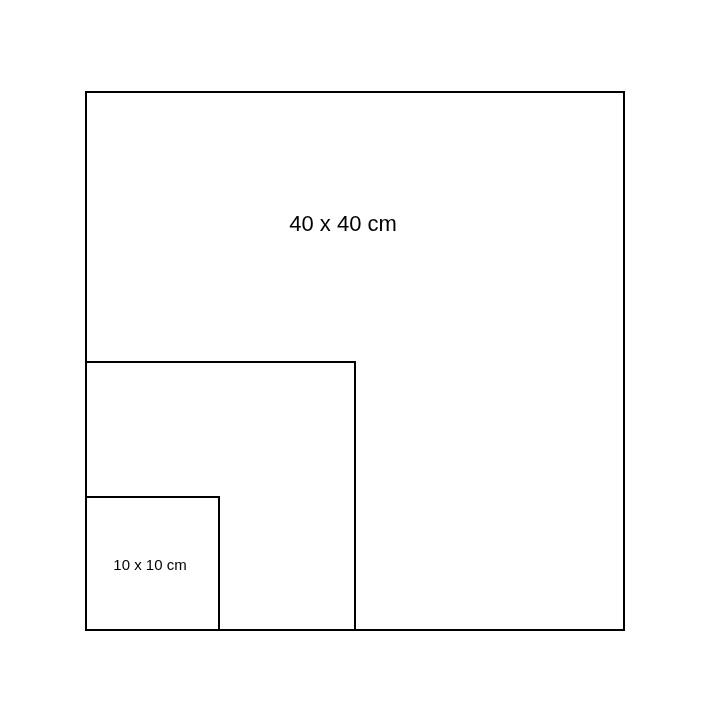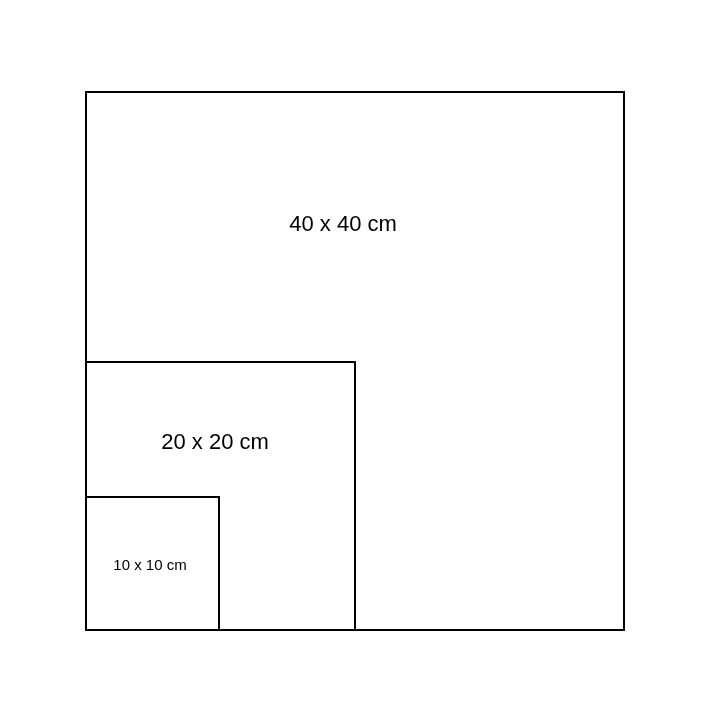--- a/index.html
+++ b/index.html
@@ -70,17 +70,16 @@
 <div class="canvas">
 
   <div class="sq sq40"></div>
 
   <div class="sq sq20"></div>
 
   <div class="sq sq10"></div>
 
   <div class="lbl lbl40">40 x 40 cm</div>
 
-  <div class="lbl lbl20">20 x 20 cm</div>
 
   <div class="lbl lbl10">10 x 10 cm</div>
 
 </div>
 
 </body></html>

